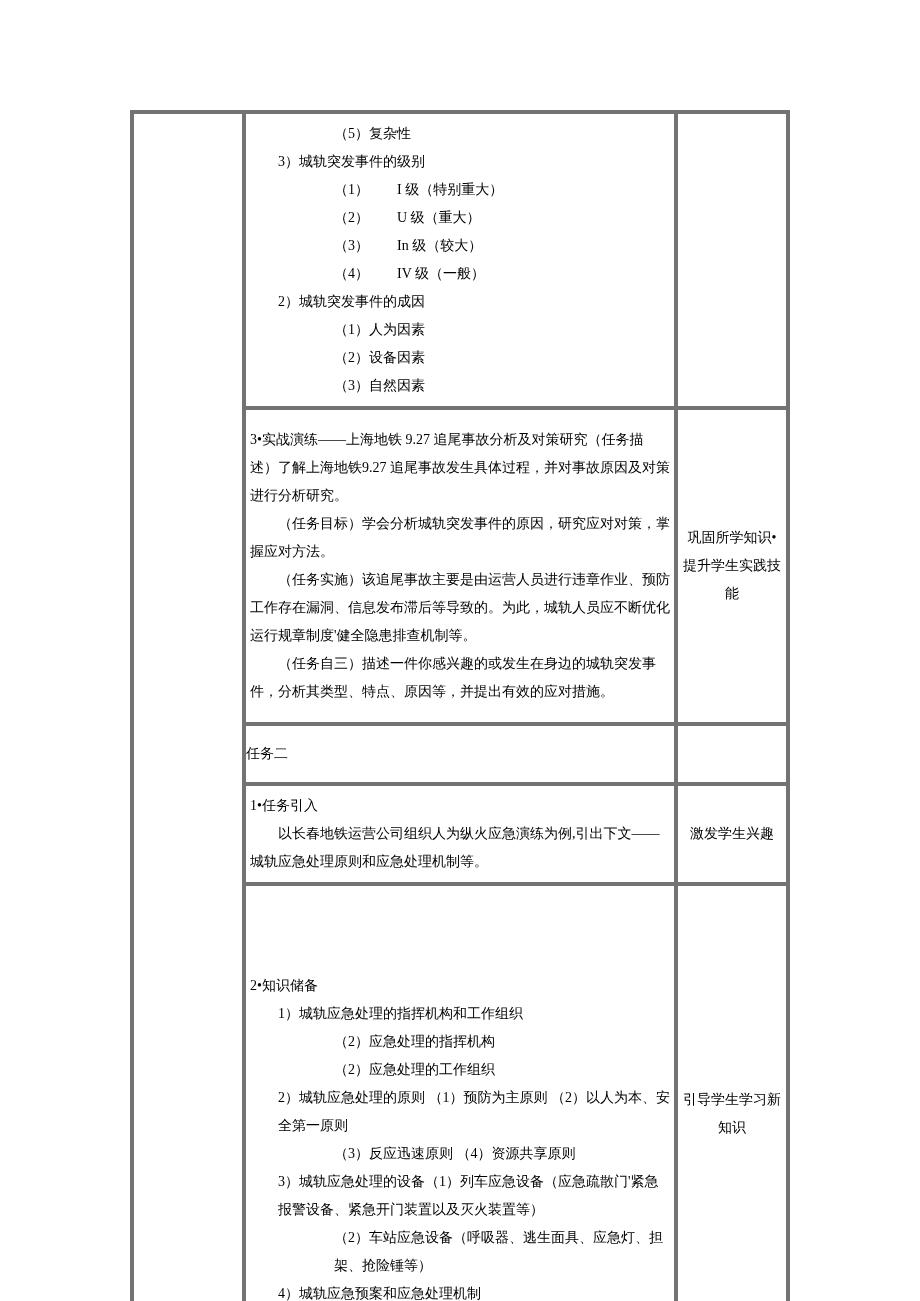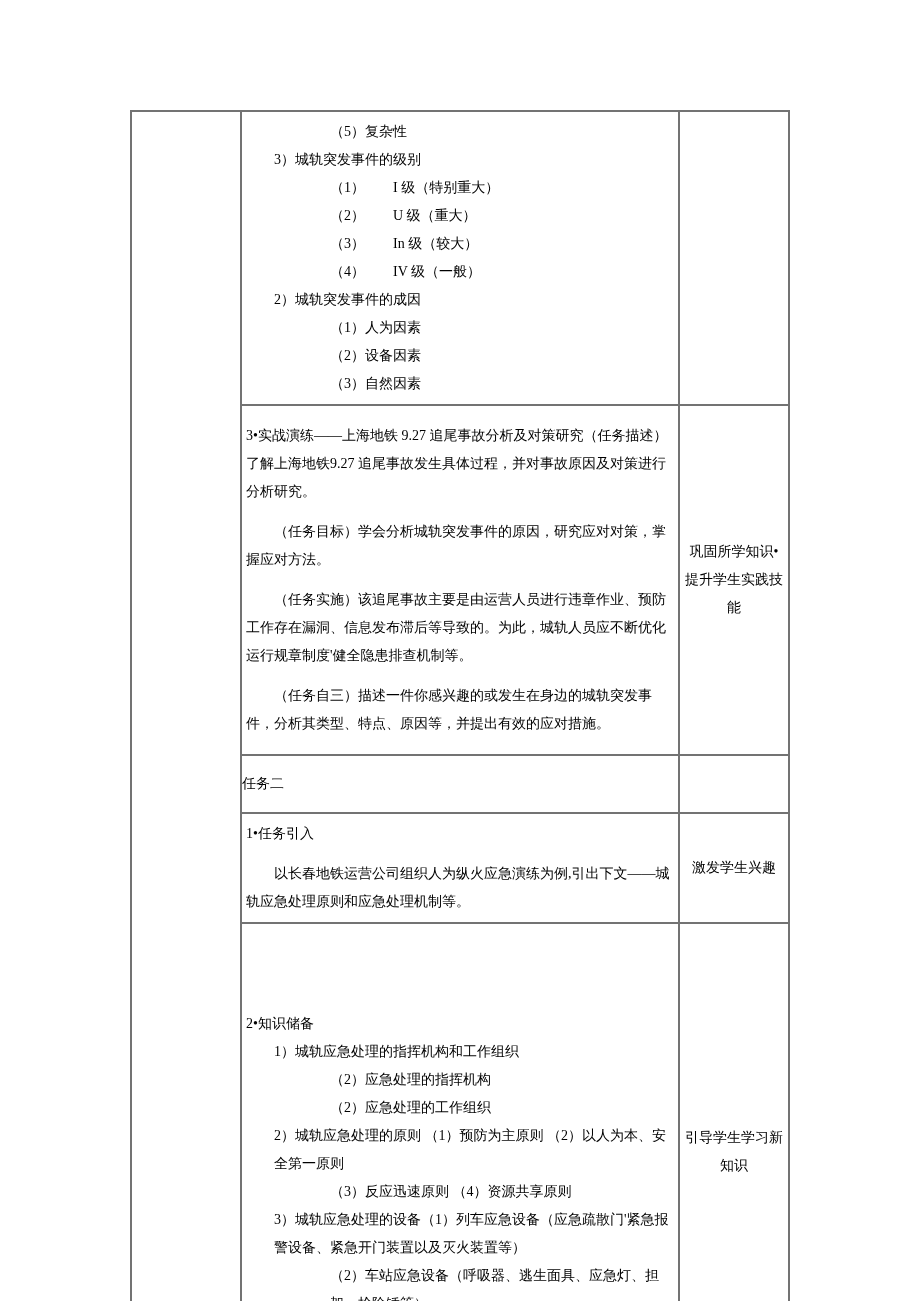--- a/index.html
+++ b/index.html
@@ -13,42 +13,42 @@
   }
   .page {
     padding: 110px 130px 20px 130px;
   }
   table.outer {
     border-collapse: collapse;
     width: 100%;
     table-layout: fixed;
   }
   table.outer td {
-    border: 2px solid #737373;
+    border: 4px solid #737373;
     vertical-align: middle;
     padding: 6px 4px;
     line-height: 2.0;
   }
   td.left-col {
     width: 100px;
   }
   td.right-col {
     width: 100px;
     text-align: center;
     margin-left: 26px;
   }
   td.content-col {
     padding-left: 2px;
     padding-right: 2px;
   }
   .indent1 { padding-left: 28px; }
   .indent3 { padding-left: 84px; }
   .center { }
   .block { display: block; }
-  .para { text-indent: 2em; margin-top: 12px; }
+  .para { text-indent: 2em; }
   .gap { height: 10px; }
   .biggap { height: 40px; }
 </style>
 </head>
 <body>
 
 <div class="page">
 <table class="outer">
 
 <tbody>

